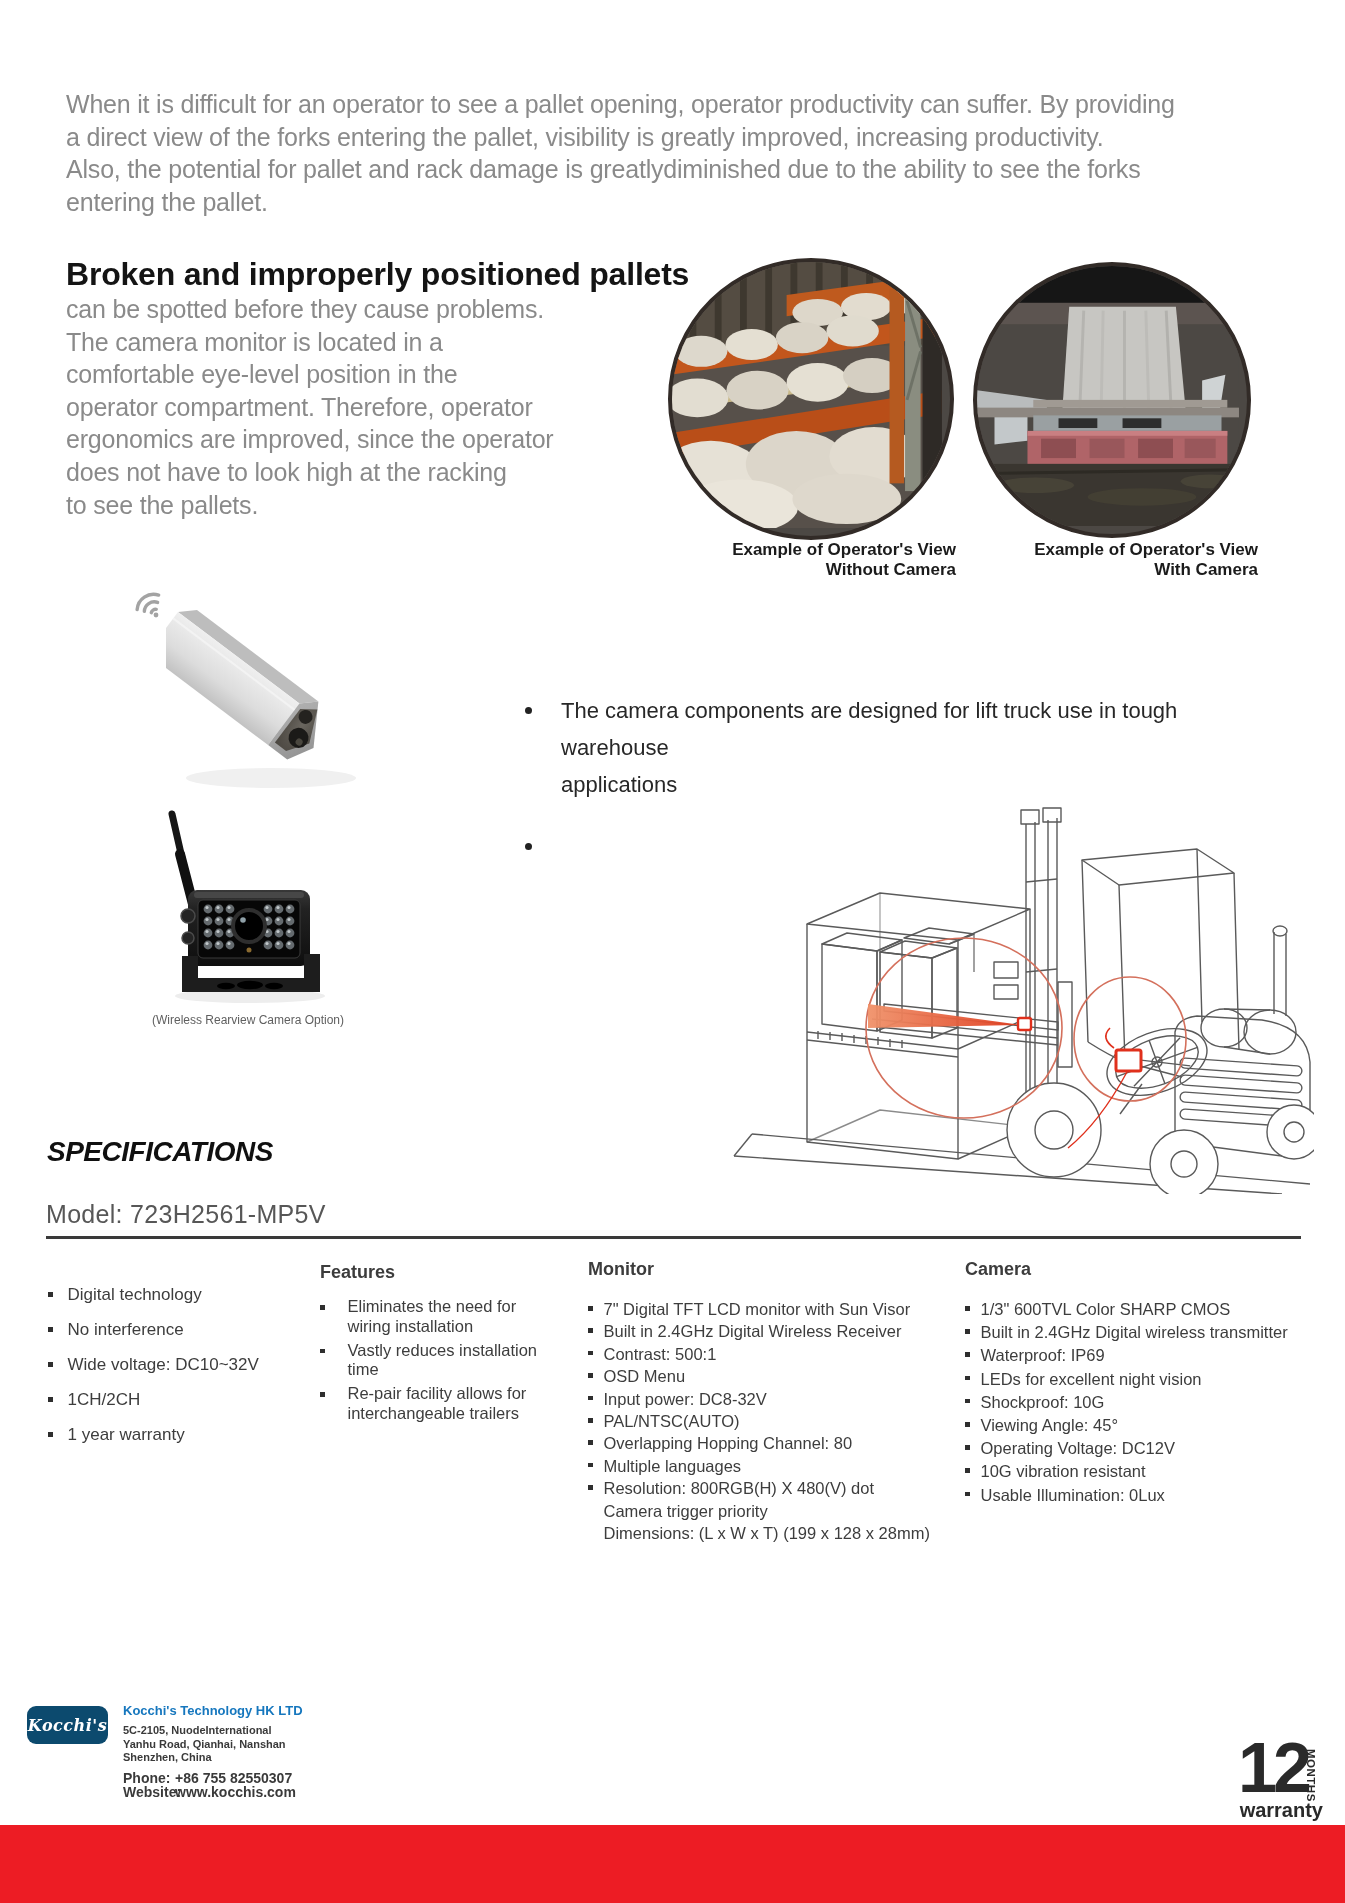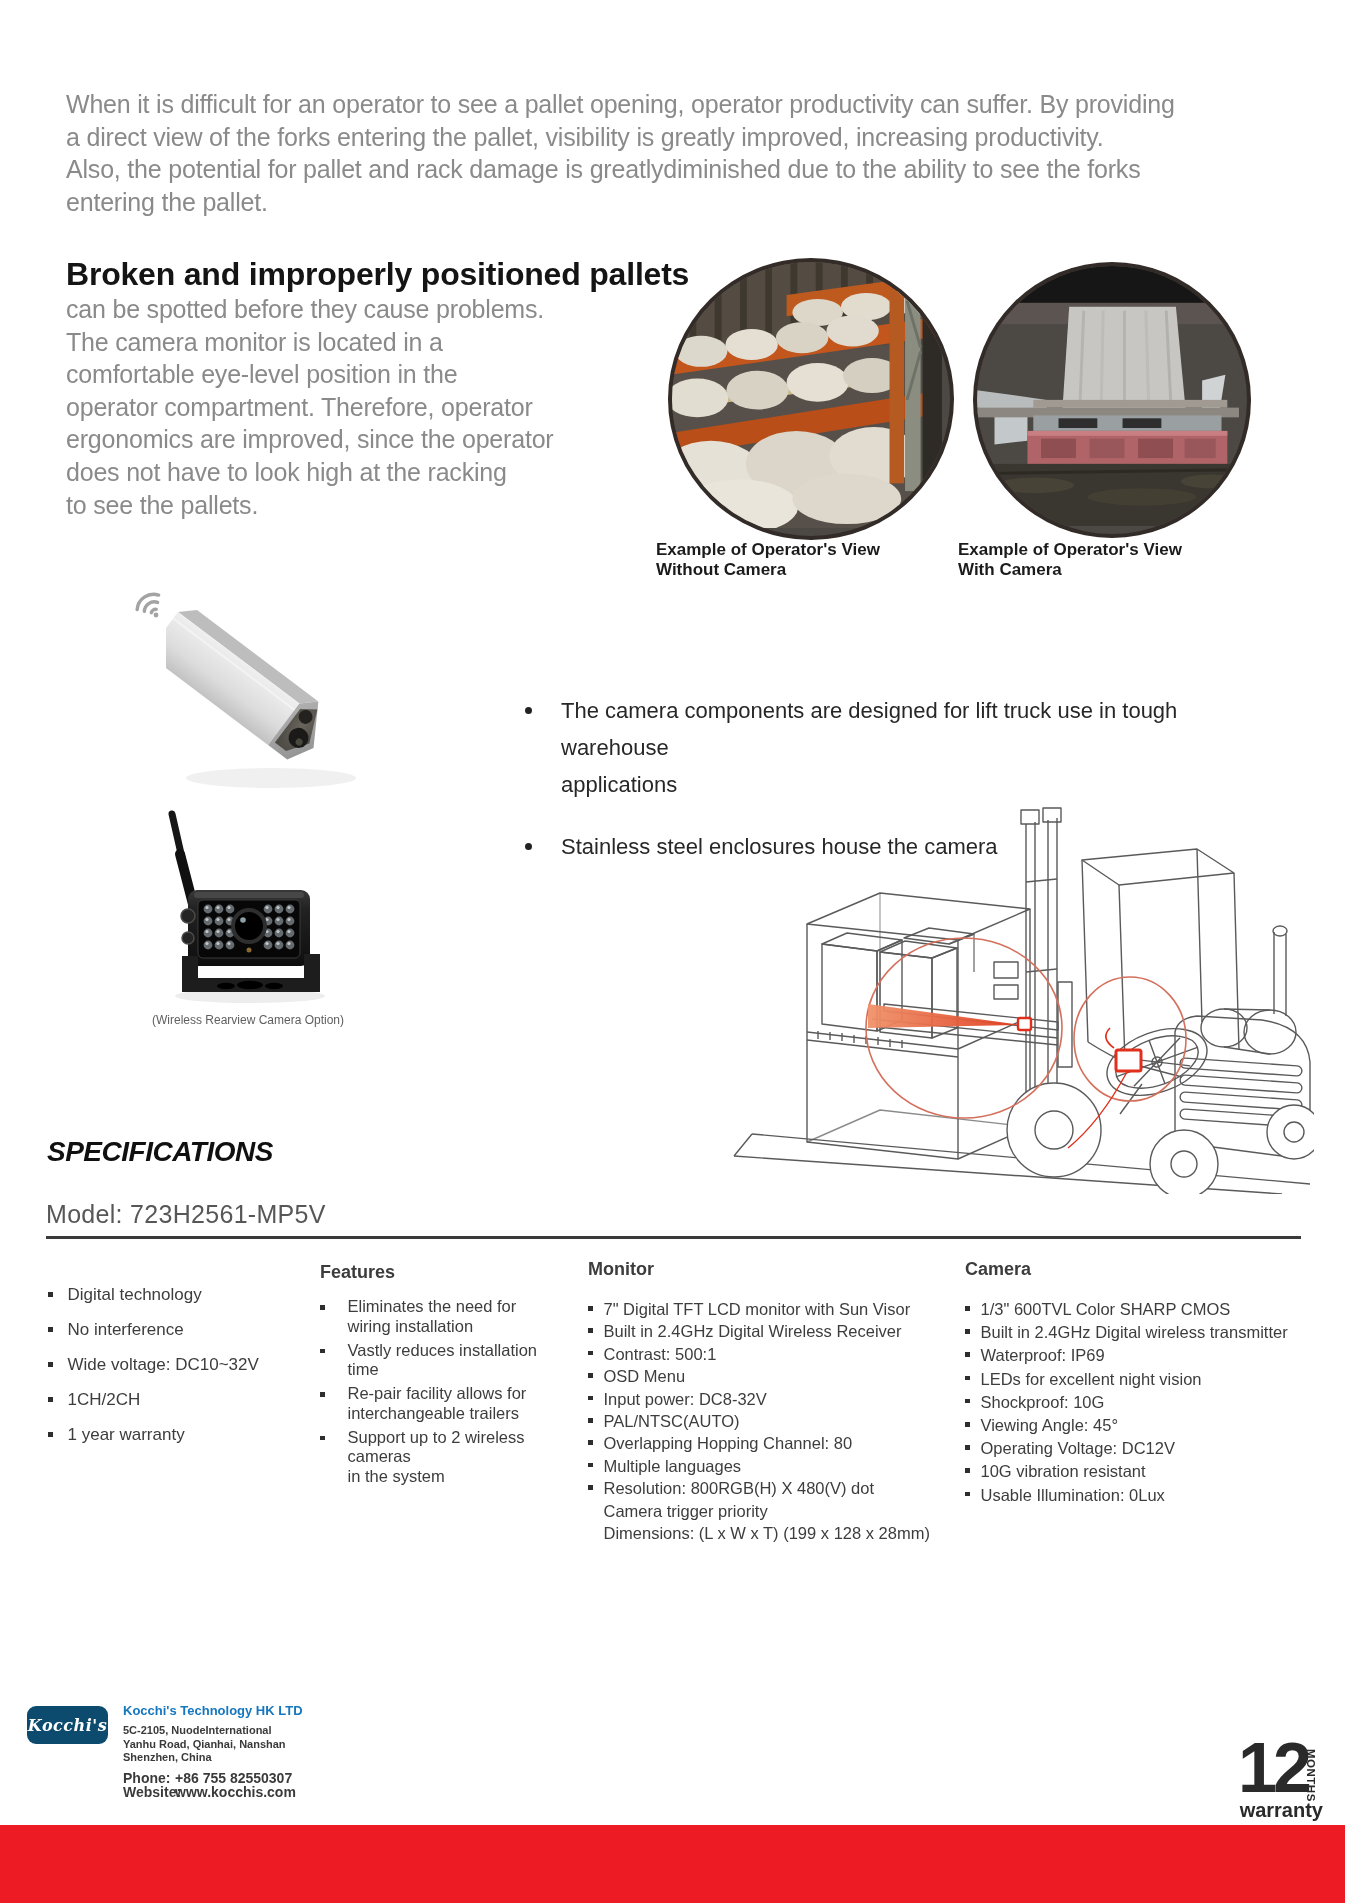--- a/index.html
+++ b/index.html
@@ -11,21 +11,21 @@
   
   .intro{left:66px;top:88px;width:1262px;font-size:25px;line-height:32.5px;color:#8a8a8a;letter-spacing:-0.2px;}
   .pallets-heading{left:66px;top:256px;font-size:32px;font-weight:bold;color:#141414;letter-spacing:-0.2px;}
   .pallets-body{left:66px;top:293px;width:530px;font-size:25px;line-height:32.6px;color:#8a8a8a;letter-spacing:-0.2px;}
 
   
   .photo{border-radius:50%;border:4px solid #322b27;overflow:hidden;background:#4c4844;}
   .photo svg{display:block;}
   .photo1{left:668px;top:258px;width:278px;height:274px;}
   .photo2{left:973px;top:262px;width:270px;height:268px;}
-  .photo-caption{font-size:17px;line-height:19.5px;font-weight:bold;color:#1b1b1b;text-align:left;}
+  .photo-caption{font-size:17px;line-height:19.5px;font-weight:bold;color:#1b1b1b;text-align:right;}
   .cap1{left:656px;top:540px;width:300px;}
   .cap2{left:958px;top:540px;width:300px;}
 
   
   .mid-list{left:523px;top:692px;width:720px;}
   .mid-item{position:relative;padding-left:38px;margin-bottom:25px;font-size:22px;line-height:37px;color:#272727;}
   .mid-dot{position:absolute;left:2px;top:15px;width:7px;height:7px;border-radius:50%;background:#222;}
   .mid-text{white-space:pre-line;}
 
   
@@ -223,21 +223,20 @@
 
   <div class="abs mid-list">
 
   <div class="mid-item">
         <span class="mid-dot"></span>
         <span class="mid-text">The camera components are designed for lift truck use in tough warehouse
 applications</span>
       </div>
       <div class="mid-item">
         <span class="mid-dot"></span>
-        <span class="mid-text">Stainless steel enclosures house the camera</span>
       </div>
     </div>
 
   <div class="abs" style="left:150px;top:806px;">
     <svg width="190" height="200" viewBox="0 0 190 200">
       <defs>
         <linearGradient id="camBody" x1="0" y1="0" x2="0" y2="1">
           <stop offset="0" stop-color="#383838"></stop>
             <stop offset="0.25" stop-color="#222"></stop>
             <stop offset="1" stop-color="#0e0e0e"></stop>
@@ -454,25 +453,20 @@
         <div class="spec-item">
           <span class="sq"></span>
           <div class="spec-text"><span>Vastly reduces installation
 time</span></div>
         </div>
         <div class="spec-item">
           <span class="sq"></span>
           <div class="spec-text"><span>Re-pair facility allows for
 interchangeable trailers</span></div>
         </div>
-        <div class="spec-item">
-          <span class="sq"></span>
-          <div class="spec-text"><span>Support up to 2 wireless cameras
-in the system</span></div>
-        </div>
       </div>
   </div>
 
   <div class="abs col-monitor">
     <div class="spec-col-heading">Monitor</div>
     <div>
 
     <div class="spec-item">
           <span class="sq"></span>
           <div class="spec-text"><span>7" Digital TFT LCD monitor with Sun Visor</span></div>

